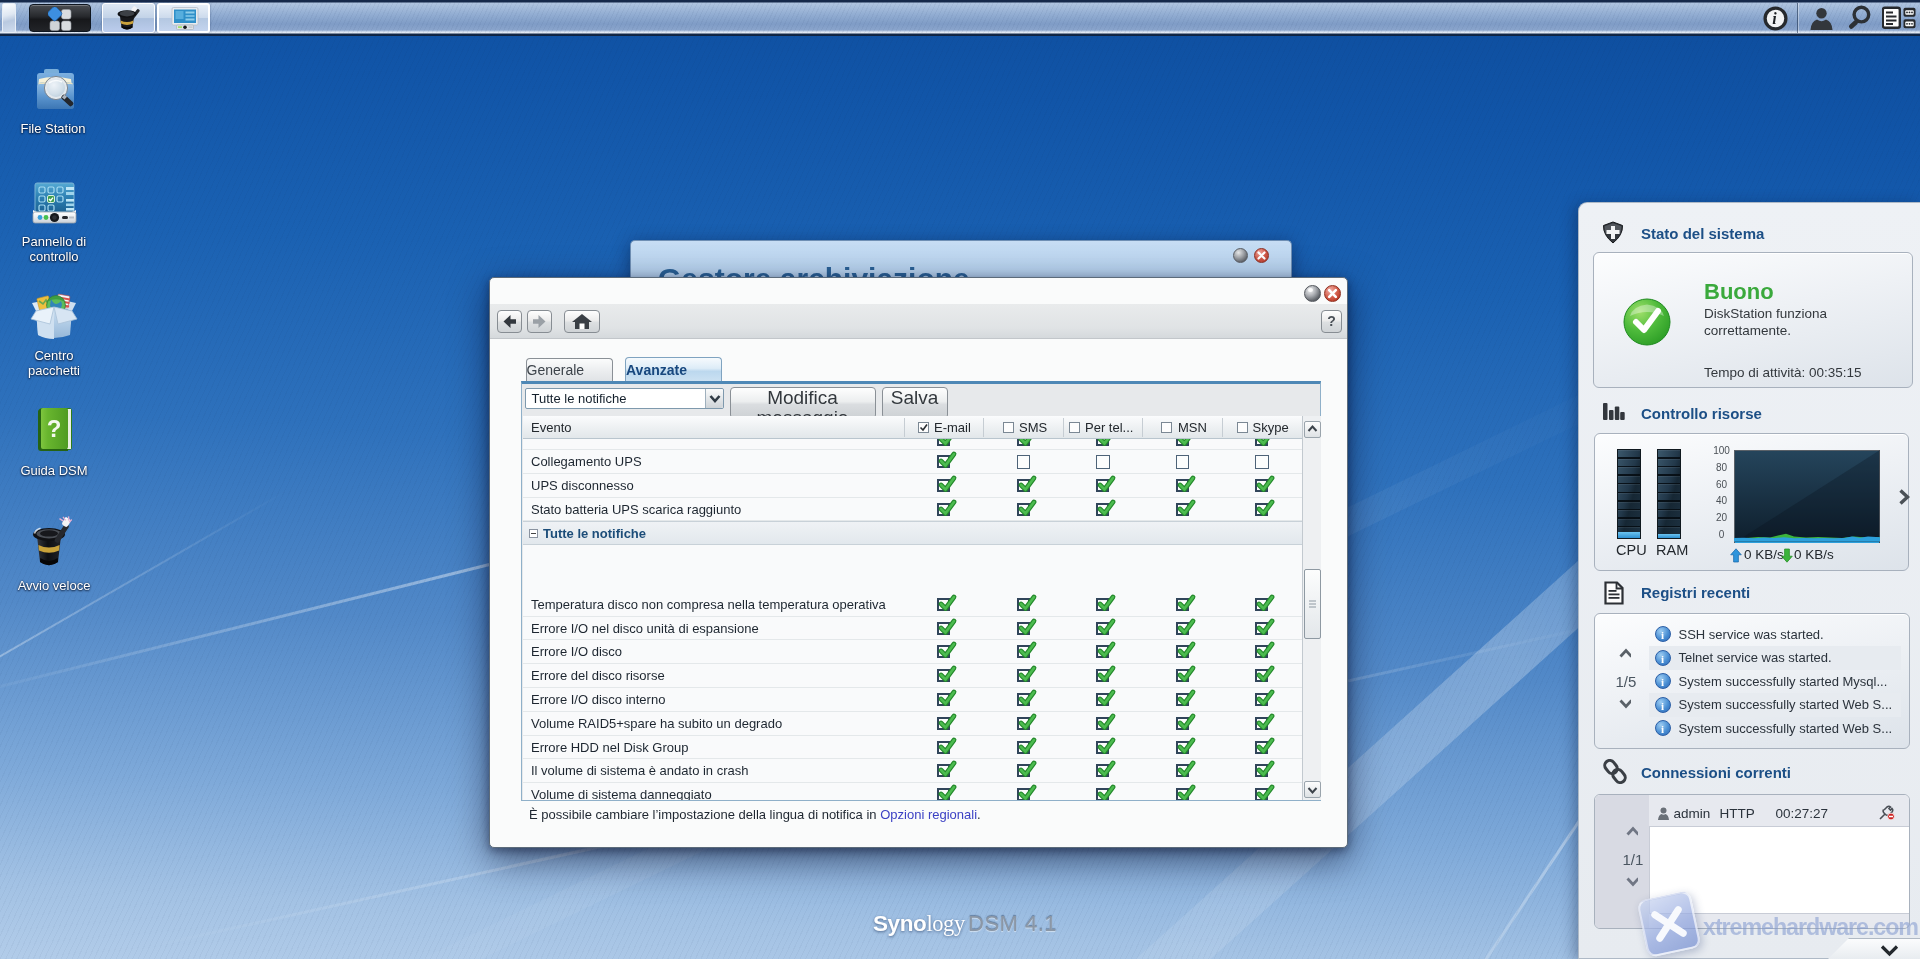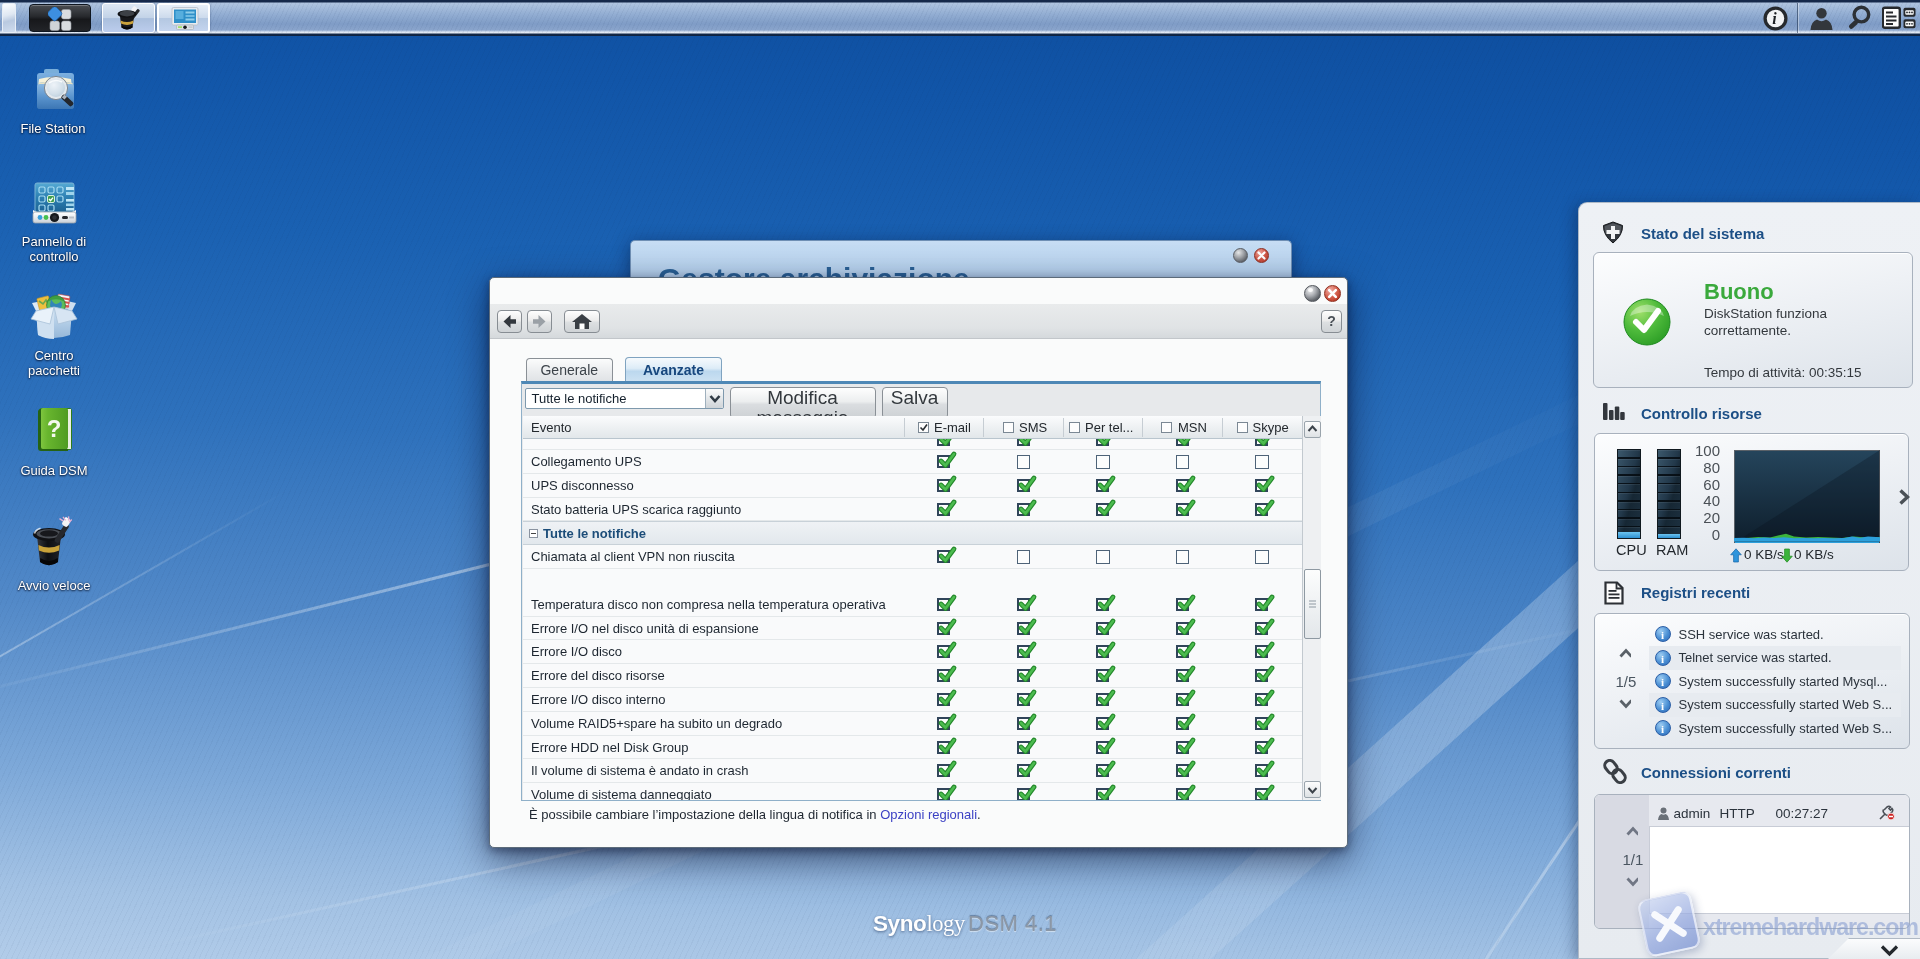--- a/index.html
+++ b/index.html
@@ -19,21 +19,21 @@
 .dlabel{position:absolute;color:#fff;font-size:13px;text-align:center;text-shadow:0 1px 2px rgba(0,10,30,.85),0 0 2px rgba(0,10,30,.6);line-height:15px}
 
 #backwin{position:absolute;left:630px;top:240px;width:662px;height:60px;border-radius:5px 5px 0 0;border:1px solid #6f8fb4;border-bottom:none;background:linear-gradient(180deg,#c7ddf4 0%,#b3d0ec 60%,#a5c7e8 100%);box-shadow:0 4px 18px rgba(0,10,40,.45)}
 #win{position:absolute;left:489px;top:277px;width:859px;height:571px;border-radius:5px;border:1px solid #5c6b7a;background:#fafbfb;box-shadow:0 12px 36px rgba(0,8,35,.55),0 3px 10px rgba(0,8,35,.4)}
 #titlebar{position:absolute;left:0;top:0;right:0;height:26px;border-radius:5px 5px 0 0;background:linear-gradient(180deg,#f4f5f6 0%,#e6e8ea 55%,#dcdfe2 100%);border-bottom:1px solid #e8eaec}
 #toolbar{position:absolute;left:0;top:26px;right:0;height:35px;background:linear-gradient(180deg,#e9ebec 0%,#e0e3e5 70%,#d5d9dc 100%);border-bottom:1px solid #c2c6ca}
 .navb{position:absolute;top:6px;width:25px;height:23px;border:1px solid #878d93;border-radius:4px;background:linear-gradient(180deg,#fefefe 0%,#ececec 45%,#dcdfe1 55%,#cfd3d6 100%)}
 .wtitle{position:absolute;left:29px;top:5px;font-size:13px;font-weight:bold;color:#3f4850}
 .rbtn{position:absolute;top:7px;width:17px;height:17px;border-radius:50%}
 
-.tab{position:absolute;font-size:14px;border:1px solid #8a9096;border-bottom:none;border-radius:4px 4px 0 0;text-align:center}
+.tab{position:absolute;font-size:14px;border:1px solid #8a9096;border-bottom:none;border-radius:4px 4px 0 0;}
 
 #panel{position:absolute;left:31px;top:102.5px;width:799.5px;height:420.5px;border:1px solid #8fb0c9;border-top:3px solid #4e88b6;background:#e7e9eb}
 .btn{position:absolute;height:32px;border:1px solid #8a9096;border-radius:4px;background:linear-gradient(180deg,#fefefe 0%,#eceeef 45%,#dadde0 55%,#cdd1d4 100%);font-size:19px;color:#33383d;text-align:center;line-height:20px}
 #grid{position:absolute;left:1px;top:32.5px;width:797.5px;height:383.5px;background:#f9fafb}
 #ghead{position:absolute;left:0;top:0;width:779px;height:23px;background:linear-gradient(180deg,#fbfcfd 0%,#eef1f3 50%,#e2e7ea 100%);border-bottom:1px solid #b9c5ce;font-size:13px;color:#23282d}
 .hsep{position:absolute;top:2px;width:1px;height:19px;background:#c6cdd3}
 .hcb{position:absolute;top:6px;width:11px;height:11px;border:1px solid #7b8894;background:#fdfdfd}
 #gbody{position:absolute;left:0;top:23px;width:779px;height:360.5px;overflow:hidden}
 .row{position:absolute;left:0;width:779px;height:23.8px;border-bottom:1px solid #e4e8ea;font-size:13px;color:#1d2630}
 .row .t{position:absolute;left:8px;top:4px;white-space:nowrap}
@@ -452,33 +452,20 @@
                 <path d="M4 11 L8.5 15.5 L17 4" fill="none" stroke="#4cbb4f" stroke-width="2.6" stroke-linecap="round" stroke-linejoin="round"></path>
               </svg>
             </i>
           </div>
         <div class="grow" style="top:82.39999999999999px">
             <span class="mbox">
               <i></i>
             </span>
             <div class="t">Tutte le notifiche</div>
           </div>
-        <div class="row" style="top:106.19999999999999px">
-            <div class="t">Chiamata al client VPN non riuscita</div>
-            <i class="ck" style="left:414px">
-              <svg width="20" height="20">
-                <path d="M4 11 L8.5 15.5 L17 4" fill="none" stroke="#23882a" stroke-width="4.8" stroke-linecap="round" stroke-linejoin="round"></path>
-                <path d="M4 11 L8.5 15.5 L17 4" fill="none" stroke="#4cbb4f" stroke-width="2.6" stroke-linecap="round" stroke-linejoin="round"></path>
-              </svg>
-            </i>
-            <i class="ck un" style="left:493.5px"></i>
-            <i class="ck un" style="left:573px"></i>
-            <i class="ck un" style="left:652.5px"></i>
-            <i class="ck un" style="left:732px"></i>
-          </div>
         <div class="row" style="top:153.8px">
             <div class="t">Temperatura disco non compresa nella temperatura operativa</div>
             <i class="ck" style="left:414px">
               <svg width="20" height="20">
                 <path d="M4 11 L8.5 15.5 L17 4" fill="none" stroke="#23882a" stroke-width="4.8" stroke-linecap="round" stroke-linejoin="round"></path>
                 <path d="M4 11 L8.5 15.5 L17 4" fill="none" stroke="#4cbb4f" stroke-width="2.6" stroke-linecap="round" stroke-linejoin="round"></path>
               </svg>
             </i>
             <i class="ck" style="left:493.5px">
               <svg width="20" height="20">
@@ -821,21 +808,21 @@
     <div class="abs" style="left:21.5px;top:14.5px;width:24px;height:90px;border:1px solid #10191f;background:linear-gradient(105deg,#3b586c 0%,#22384a 45%,#162734 60%,#1d3141 100%),repeating-linear-gradient(180deg,transparent 0 7px,#0c141b 7px 8.5px);background-blend-mode:normal">
       <div class="abs" style="left:0;top:0;width:22px;height:88px;background:repeating-linear-gradient(180deg,rgba(255,255,255,.07) 0 1px,transparent 1px 7.2px,rgba(5,12,18,.9) 7.2px 8.6px)"></div>
       <div class="abs" style="left:0;bottom:0;width:22px;height:6px;background:linear-gradient(180deg,#6cc4f0,#2d8fd0)"></div>
     </div>
     <div class="abs" style="left:62px;top:14.5px;width:24px;height:90px;border:1px solid #10191f;background:linear-gradient(105deg,#3b586c 0%,#22384a 45%,#162734 60%,#1d3141 100%)">
       <div class="abs" style="left:0;top:0;width:22px;height:88px;background:repeating-linear-gradient(180deg,rgba(255,255,255,.07) 0 1px,transparent 1px 7.2px,rgba(5,12,18,.9) 7.2px 8.6px)"></div>
       <div class="abs" style="left:0;bottom:0;width:22px;height:4px;background:linear-gradient(180deg,#6cc4f0,#2d8fd0)"></div>
     </div>
     <div class="abs" style="left:21px;top:108px;font-size:14.5px;color:#23282d">CPU</div>
     <div class="abs" style="left:61px;top:108px;font-size:14.5px;color:#23282d">RAM</div>
-    <div class="abs" style="left:96px;top:9px;width:29px;text-align:right;font-size:15px;color:#4a5056;line-height:16.8px">100<br>80<br>60<br>40<br>20<br>0</div>
+    <div class="abs" style="left:112px;top:9px;width:29px;text-align:center;font-size:10px;color:#4a5056;line-height:16.8px">100<br>80<br>60<br>40<br>20<br>0</div>
     <svg class="abs" style="left:139px;top:15.5px" width="146" height="93" viewBox="0 0 146 93">
       <defs>
           <linearGradient id="cbg" x1="0" y1="0" x2="0" y2="1">
             <stop offset="0" stop-color="#25455c"></stop>
             <stop offset="1" stop-color="#0e1e2c"></stop>
           </linearGradient>
         </defs>
       <rect x="0" y="0" width="146" height="93" fill="url(#cbg)" stroke="#5a6168" stroke-width="2"></rect>
       <path d="M146 0 L146 93 L0 93 Z" fill="rgba(8,16,26,.28)"></path>
       <path d="M0 88.5 L12 88 L24 87 L36 87.5 L44 85.5 L52 83.8 L60 86.5 L72 87.5 L84 87 L96 87.5 L108 88 L120 86.5 L132 87.5 L146 87 L146 89.5 L0 89.5 Z" fill="#3cb43c"></path>

